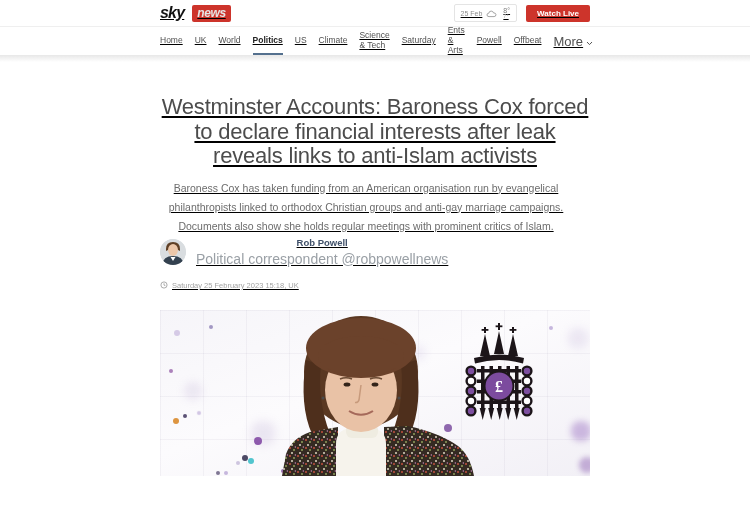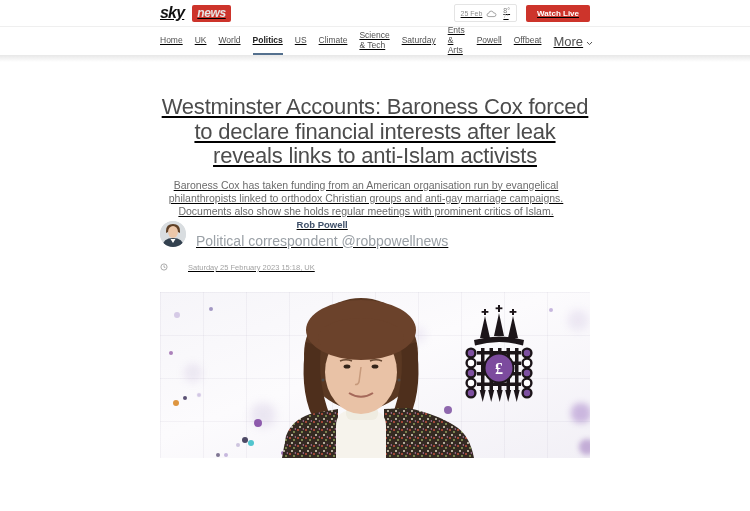--- a/index.html
+++ b/index.html
@@ -36,28 +36,28 @@
               text-decoration:none; cursor:pointer; border-bottom:2.5px solid transparent; }
   .nav-item.active { font-weight:bold; color:#242424; border-bottom-color:#54708e; }
   .nav-more { margin-left:auto; display:flex; align-items:center; gap:3px;
               font-size:13px; color:#4f4f4f; cursor:pointer; }
   .header-fade { height:7px; background:linear-gradient(#e7e7e7, rgba(255,255,255,0)); }
 
   
   main { width:430px; margin:0 auto; padding-top:33px;text-align:center; }
   h1 { font-size:22px; line-height:24.5px; font-weight:400; color:#4c4c4c;
        letter-spacing:-0.2px; }
-  .standfirst { margin-top:10px; font-size:10.5px; line-height:13px;
+  .standfirst { margin-top:10px; font-size:10.5px; line-height:19px;
                 color:#6c6c6c; max-width:412px; }
   .byline { margin-top:1px; display:flex; align-items:center; gap:10px; }
   .avatar { width:26px; height:26px; border-radius:50%; overflow:hidden;
             display:block; background:#d9dde0; }
   .byline-name { font-size:9.5px; font-weight:bold; color:#3f5069; }
   .byline-role { font-size:14px; color:#9aa0a6; margin-top:3px; }
-  .dateline { margin-top:14px; display:flex; align-items:center; gap:20px;
+  .dateline { margin-top:14px; display:flex; align-items:center; gap:4px;
               font-size:7.5px; color:#a3a3a3; }
 
   
   .hero { margin-top:19px; width:430px; height:166px; position:relative;
           overflow:hidden;
           background:
             repeating-linear-gradient(to right,  rgba(120,110,145,0.07) 0 1px, transparent 1px 43px),
             repeating-linear-gradient(to bottom, rgba(120,110,145,0.07) 0 1px, transparent 1px 43px),
             linear-gradient(160deg,#f6f5f9 0%, #fcfbfd 45%, #f2f0f6 100%); }
   .bokeh { position:absolute; left:0; top:0; width:6px; height:6px;

